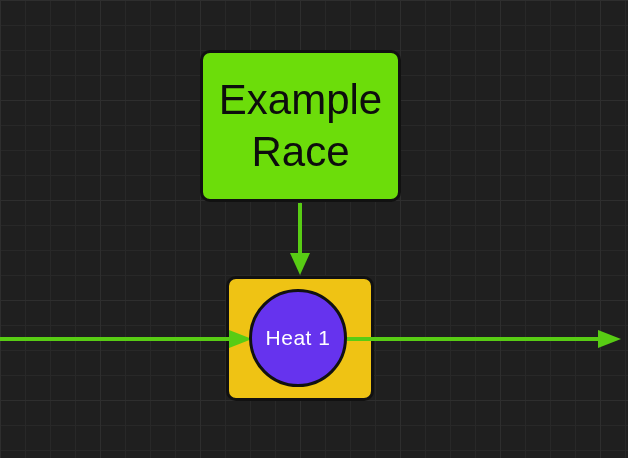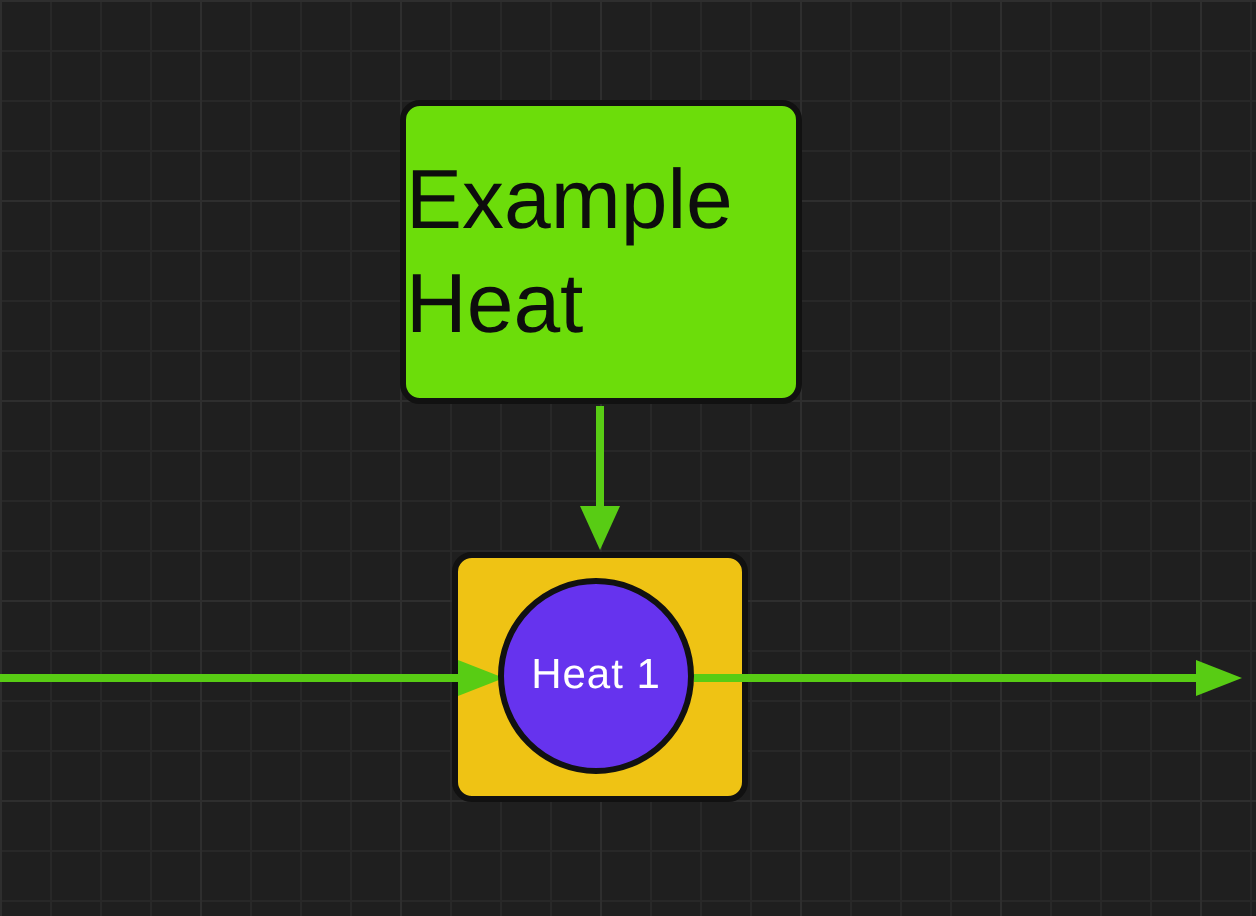--- a/index.html
+++ b/index.html
@@ -28,21 +28,21 @@
     box-sizing: border-box;
     border: 3px solid var(--node-border, #111);
     border-radius: 10px;
   }
   .race-node {
     left: 200px; top: 50px;
     width: 201px; height: 152px;
     background: var(--race-fill, #6cdd0a);
     display: flex;
     flex-direction: column;
-    align-items: flex-start;
+    align-items: center;
     justify-content: center;
     z-index: 1;
   }
   .race-node .line {
     color: var(--race-text, #0d0d0d);
     font-size: 42px;
     line-height: 52px;
     white-space: nowrap;
   }
   .heat-node {
@@ -111,21 +111,21 @@
   #edge-down-shaft { left: 298px; top: 203px; height: 51px; }
   #edge-down-head  { left: 290px; top: 253px; }
 </style>
 </head>
 <body>
 
 <div class="canvas">
 
   <div class="node race-node">
     <span class="line">Example</span>
-    <span class="line">Heat</span>
+    <span class="line">Race</span>
   </div>
 
   <div class="edge-shaft-v" id="edge-down-shaft"></div>
   <div class="arrowhead-down" id="edge-down-head"></div>
 
   <div class="node heat-node"></div>
 
   <div class="edge-shaft-h" id="edge-in-shaft"></div>
   <div class="arrowhead-right" id="edge-in-head"></div>
   <div class="edge-shaft-h" id="edge-out-shaft"></div>

